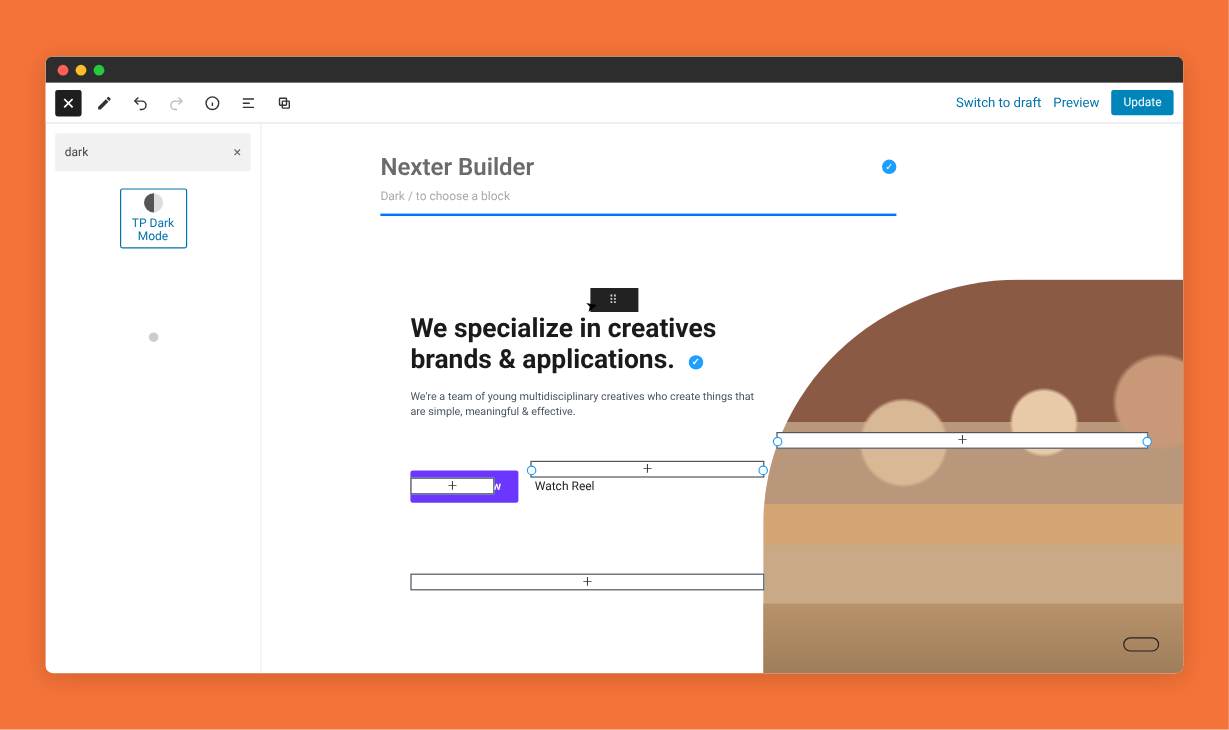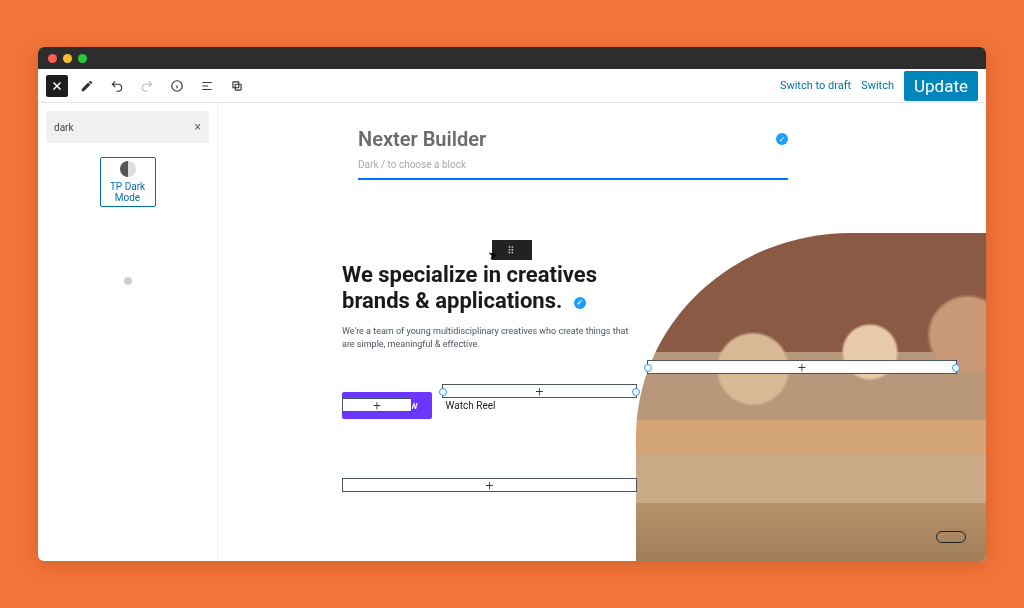--- a/index.html
+++ b/index.html
@@ -50,21 +50,21 @@
     width: 22px; height: 22px;
     display: flex; align-items: center; justify-content: center;
     cursor: pointer;
     color: #333;
   }
   .tb-btn.dark-square { background: #1e1e1e; color: #fff; border-radius: 2px; }
   .tb-btn svg { width: 14px; height: 14px; }
   .tb-btn.muted { color: #bbb; }
   .link-blue { color: #0073aa; font-size: 11px; cursor: pointer; }
   .btn-primary {
-    background: #0085ba; color: #fff; font-size: 17px;
+    background: #0085ba; color: #fff; font-size: 10px;
     padding: 5px 10px; border-radius: 2px; cursor: pointer;
   }
   .workspace { flex: 1; display: flex; overflow: hidden; }
   .sidebar {
     width: 180px;
     border-right: 1px solid #eee;
     padding: 8px;
     display: flex; flex-direction: column; align-items: center;
   }
   .search-box {
@@ -91,21 +91,21 @@
   }
   .block-tile-label { font-size: 10px; color: #0073aa; text-align: center; }
   .spinner-dot {
     margin-top: 70px;
     width: 8px; height: 8px; border-radius: 50%; background: #ccc;
   }
   .canvas {
     flex: 1; position: relative; overflow: hidden;
     padding: 24px 0 0 24px;
   }
-  .page-title-area { width: 430px; margin-left: 116px; }
+  .page-title-area { width: 430px; margin-left: 75px; }
   .page-title-row { display: flex; align-items: center; }
   .page-title {
     font-size: 20px; font-weight: 600; color: #6b6b6b;
   }
   .check-badge {
     width: 12px; height: 12px; border-radius: 50%; background: #1e9fff;
     display: inline-flex; align-items: center; justify-content: center;
     color: #fff; font-size: 8px; margin-left: auto;
   }
   .block-prompt {
@@ -237,21 +237,21 @@
       </div>
       <div class="tb-btn">
         <svg viewBox="0 0 24 24" fill="none" stroke="currentColor" stroke-width="2">
             <rect x="9" y="9" width="10" height="10" rx="1"></rect>
             <rect x="5" y="5" width="10" height="10" rx="1"></rect>
           </svg>
       </div>
     </div>
     <div class="toolbar-right">
       <span class="link-blue">Switch to draft</span>
-      <span class="link-blue">Switch</span>
+      <span class="link-blue">Preview</span>
       <span class="btn-primary">Update</span>
     </div>
   </div>
 
   <div class="workspace">
 
     <div class="sidebar">
       <div class="search-box">
         <span>dark</span>
         <span class="clear">×</span>

